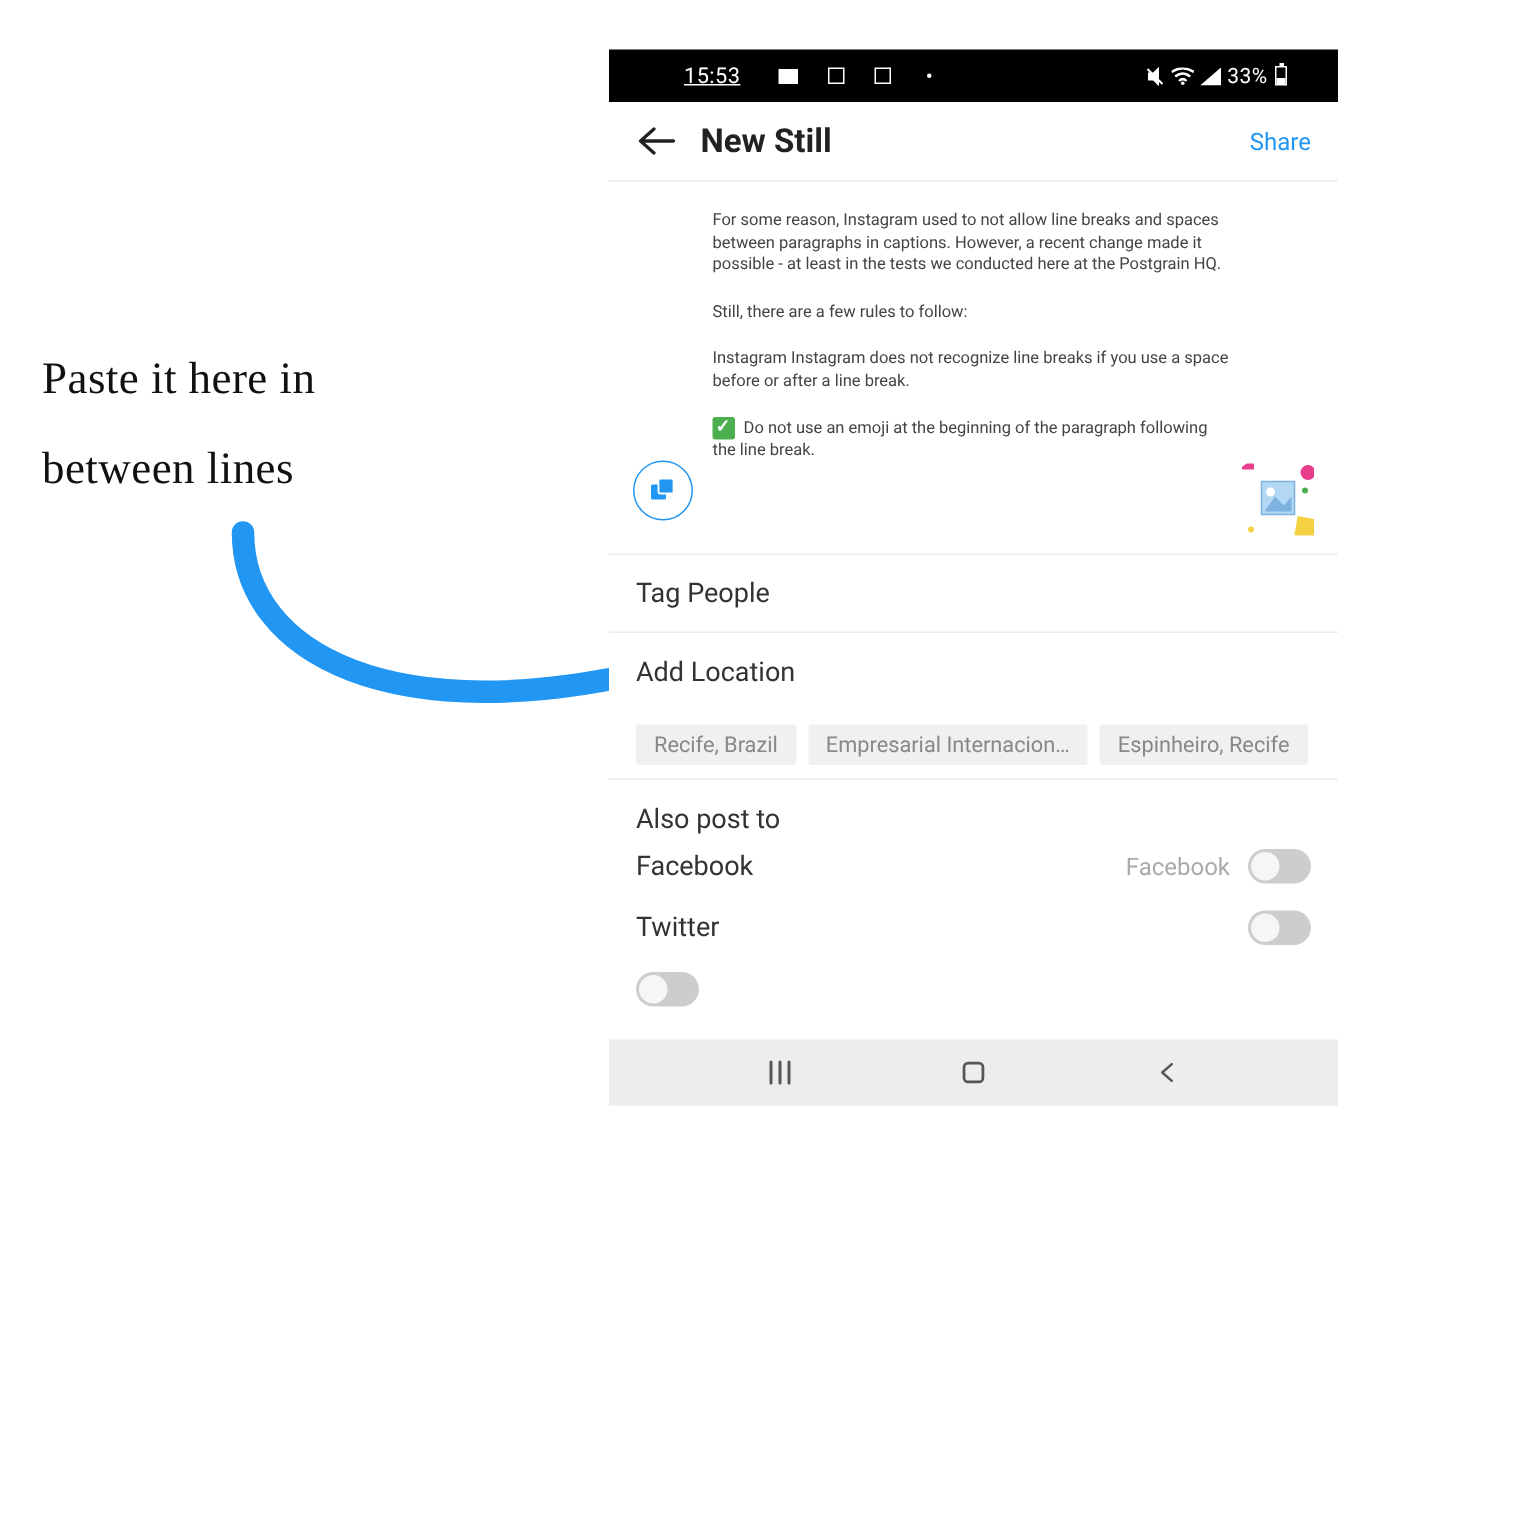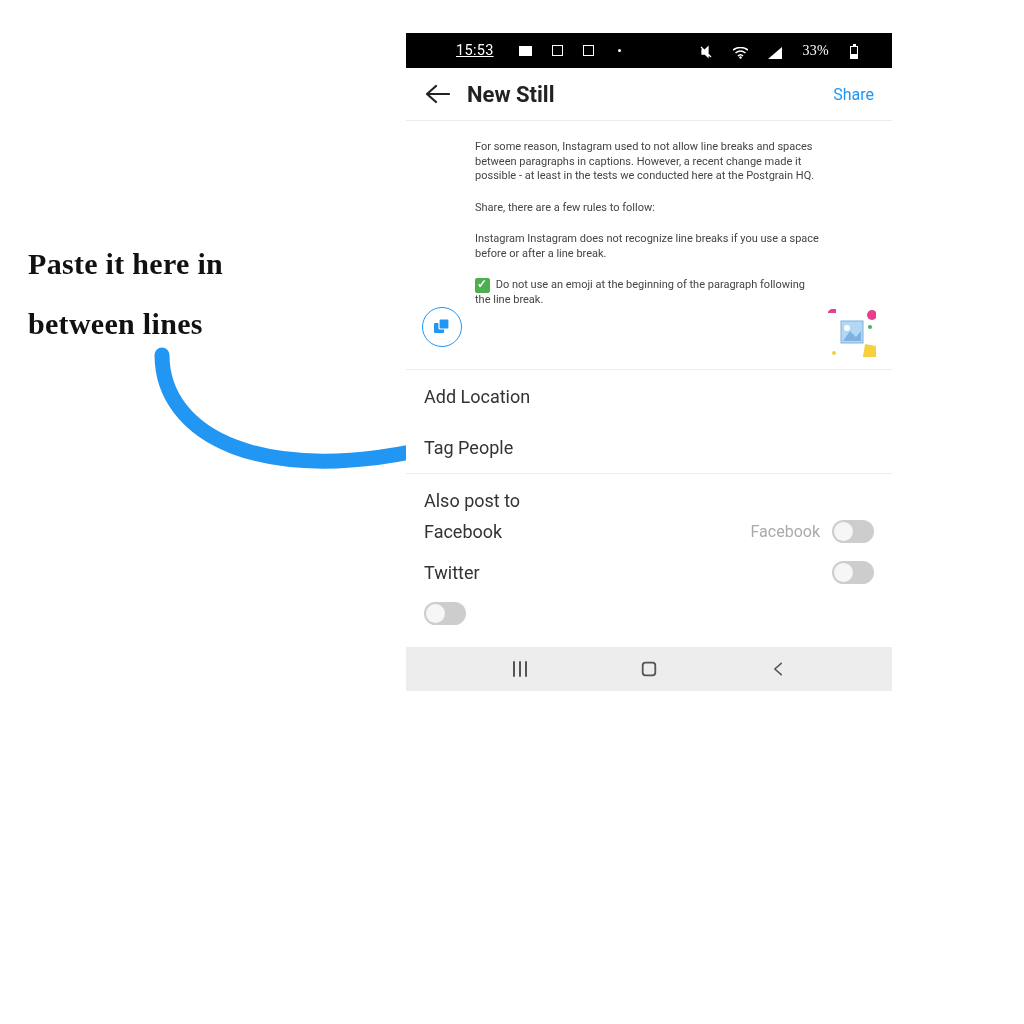--- a/index.html
+++ b/index.html
@@ -11,25 +11,25 @@
       font-family: -apple-system, BlinkMacSystemFont, "Segoe UI", Roboto, Helvetica, Arial, sans-serif;
       background: #fff;
       width: 1024px;
       height: 1024px;
       overflow: hidden;
       position: relative;
     }
     .annotation {
       position: absolute;
       left: 28px;
-      top: 234px;
+      top: 223px;
       width: 340px;
       font-family: Georgia, "Times New Roman", serif;
       font-size: 30px;
-      font-weight: 700;
+      font-weight: 400;
       line-height: 2.0;
       color: #111;
       letter-spacing: 0.3px;
     }
     .arrow-svg {
       position: absolute;
       left: 142px;
       top: 345px;
       width: 345px;
       height: 170px;
@@ -82,23 +82,22 @@
     .status-left .dot {
       width: 3px;
       height: 3px;
       border-radius: 50%;
       background: #fff;
       display: inline-block;
       margin-left: 4px;
     }
     .status-right {
       display: flex;
-      align-items: flex-end;
-      gap: 20px;
-      font-family: Liberation Serif, serif;
+      align-items: center;
+      gap: 4px;
     }
     .icon-mute {
       width: 14px;
       height: 14px;
       position: relative;
     }
     .icon-wifi {
       width: 15px;
       height: 12px;
     }
@@ -353,47 +352,52 @@
 
   <div class="caption-area">
     <div class="profile-circle">
       <svg class="profile-circle-inner" viewBox="0 0 18 18">
         <rect x="1" y="5" width="10" height="10" rx="1" fill="#2196f3"></rect>
         <rect x="6" y="1" width="10" height="10" rx="1" fill="#2196f3" stroke="#fff" stroke-width="1.2"></rect>
       </svg>
     </div>
     <div class="caption-text">
       <p>For some reason, Instagram used to not allow line breaks and spaces between paragraphs in captions. However, a recent change made it possible - at least in the tests we conducted here at the Postgrain HQ.</p>
-      <p>Share, there are a few rules to follow:</p>
+      <p>Still, there are a few rules to follow:</p>
       <p>Instagram Instagram does not recognize line breaks if you use a space before or after a line break.</p>
       <p><span class="check-green"></span><span> Do not use an emoji at the beginning of the paragraph following the line break.</span></p>
     </div>
     <div class="thumbnail">
       <svg viewBox="0 0 48 48" width="48" height="48">
         <rect width="48" height="48" fill="#fff"></rect>
         <rect x="13" y="12" width="22" height="22" fill="#b3d8f5" stroke="#7db1e0" stroke-width="1"></rect>
         <circle cx="19" cy="19" r="3" fill="#fff"></circle>
         <path d="M15 32 L22 22 L28 28 L33 22 L33 32 Z" fill="#7db1e0"></path>
         <circle cx="44" cy="6" r="5" fill="#e83e8c"></circle>
         <path d="M-2 4 L8 4 L8 -4 Z" fill="#e83e8c"></path>
         <rect x="36" y="36" width="13" height="13" fill="#f5d142" transform="rotate(10 42 42)"></rect>
         <circle cx="6" cy="44" r="2" fill="#f5d142"></circle>
         <circle cx="42" cy="18" r="2" fill="#4caf50"></circle>
       </svg>
     </div>
   </div>
 
+  <div class="list-item">
+    <span>Tag People</span>
+  </div>
+
   <div class="list-item" style="border-bottom:none;">
     <span>Add Location</span>
   </div>
 
-  <div class="list-item">
-    <span>Tag People</span>
-  </div>
-
+  <div class="location-chips">
+    <div class="chip">Recife, Brazil</div>
+    <div class="chip">Empresarial Internacion…</div>
+    <div class="chip">Espinheiro, Recife</div>
+  </div>
 
   <div class="also-post">Also post to</div>
 
   <div class="cross-post-row">
     <span class="label">Facebook</span>
     <span class="sublabel">Facebook</span>
     <div class="toggle"></div>
   </div>
 
   <div class="cross-post-row">

